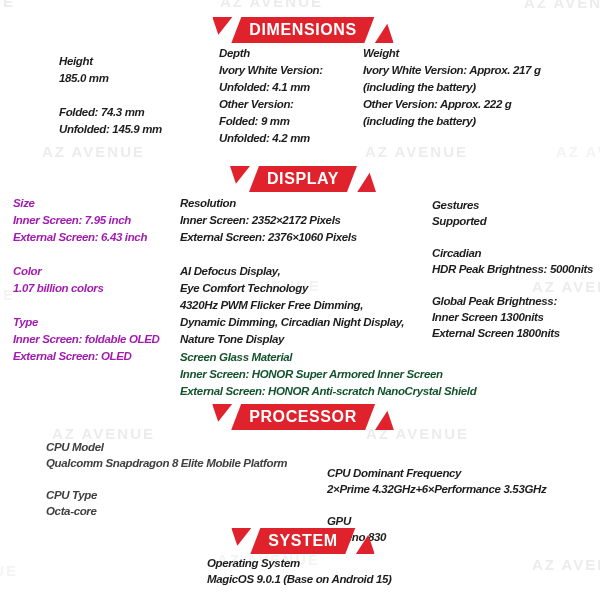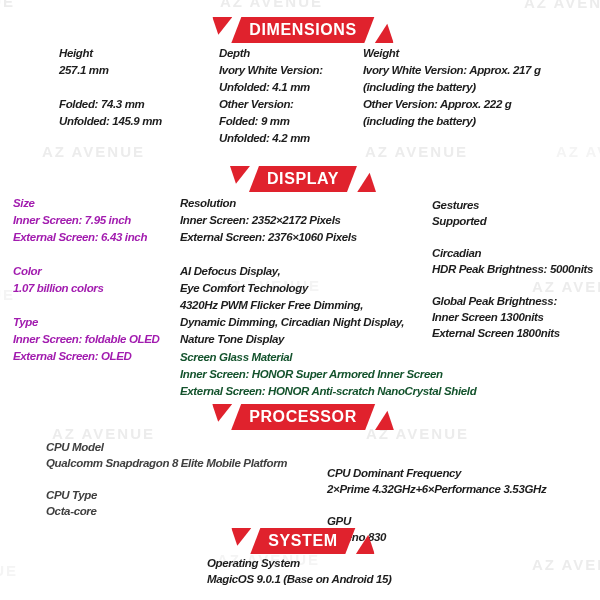--- a/index.html
+++ b/index.html
@@ -68,23 +68,23 @@
     </div>
   <div id="content-layer">
       <section>
         <div class="banner" style="top: 17px;">
           <span class="accent accent-l" style="background: rgb(224, 34, 45);"></span>
           <span class="banner-body" style="background: rgb(224, 34, 45);">
             <span class="banner-title">DIMENSIONS</span>
           </span>
           <span class="accent accent-r" style="background: rgb(224, 34, 45);"></span>
         </div>
-        <div class="spec-col" style="left: 59px; top: 45px; line-height: 17px; color: rgb(29, 29, 29);">
+        <div class="spec-col" style="left: 59px; top: 53px; line-height: 17px; color: rgb(29, 29, 29);">
           <div class="spec-line">Height</div>
-          <div class="spec-line">257.1 mm</div>
+          <div class="spec-line">185.0 mm</div>
           <div class="spec-line spacer">&nbsp;</div>
           <div class="spec-line">Folded: 74.3 mm</div>
           <div class="spec-line">Unfolded: 145.9 mm</div>
         </div>
         <div class="spec-col" style="left: 219px; top: 45px; line-height: 17px; color: rgb(29, 29, 29);">
           <div class="spec-line">Depth</div>
           <div class="spec-line">Ivory White Version:</div>
           <div class="spec-line">Unfolded: 4.1 mm</div>
           <div class="spec-line">Other Version:</div>
           <div class="spec-line">Folded: 9 mm</div>

